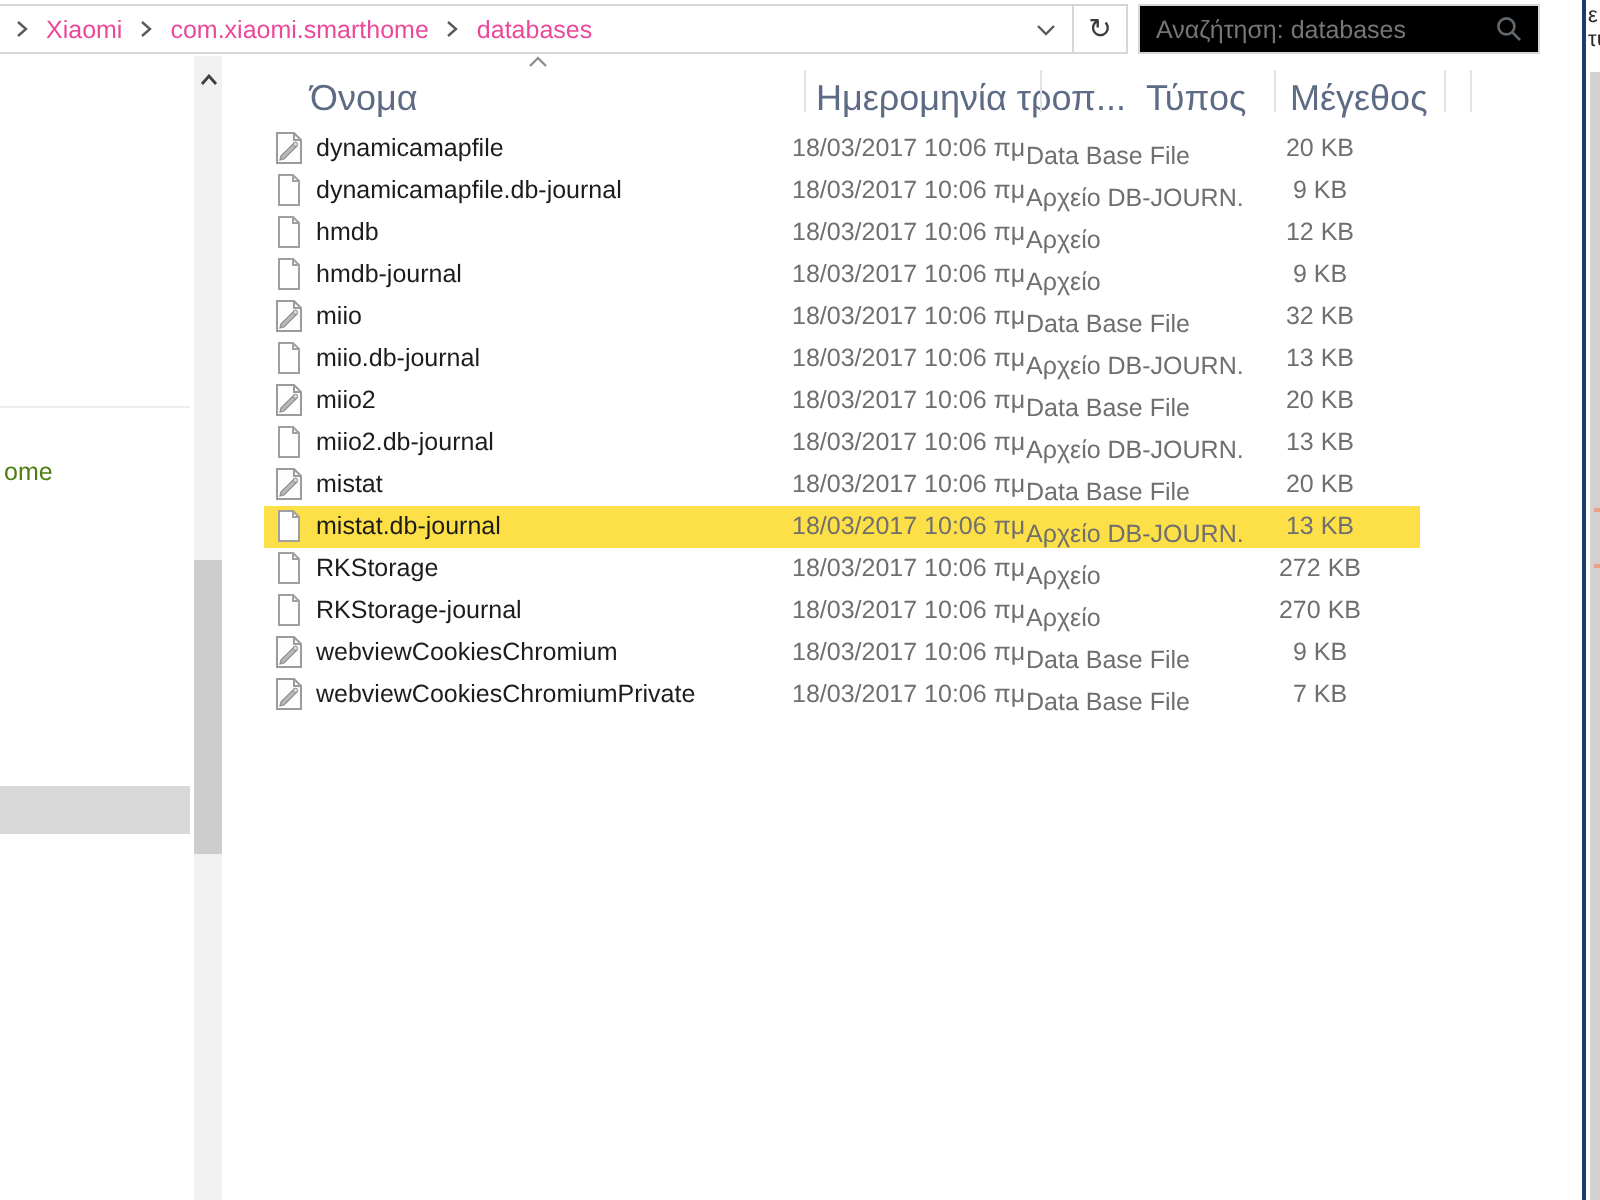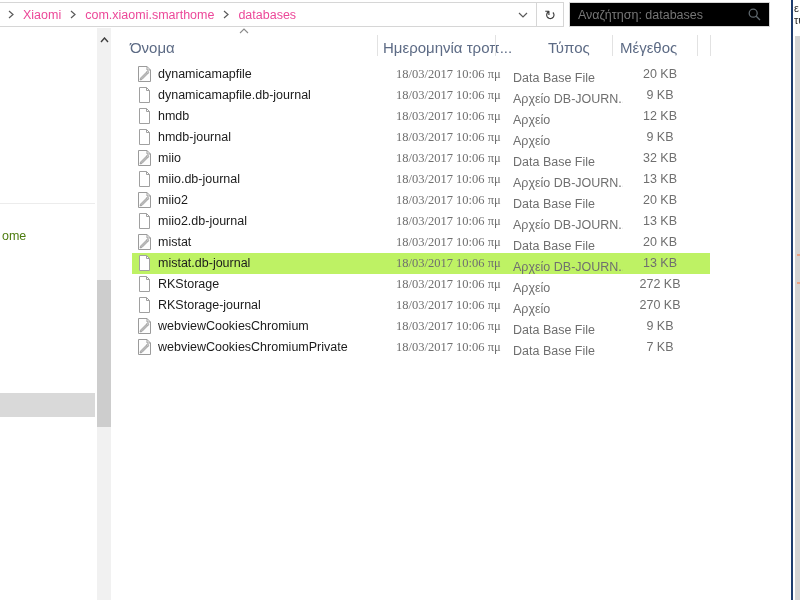--- a/index.html
+++ b/index.html
@@ -30,36 +30,36 @@
   
   .leftpane{position:absolute;left:0;top:30px;width:95px;height:570px;background:#fff;}
   .tree-sep{position:absolute;left:0;top:173px;width:95px;height:1px;background:#ececec;}
   .tree-frag{position:absolute;left:2px;top:199px;font-size:12.5px;color:#4d7c0f;white-space:nowrap;}
   .tree-selected{position:absolute;left:0;top:363px;width:95px;height:24px;background:#d9d9d9;}
   
   .vscroll{position:absolute;left:97px;top:28px;width:14px;height:572px;background:#f1f1f1;}
   .vscroll-up{position:absolute;left:0;top:4px;width:14px;height:16px;display:flex;align-items:center;justify-content:center;}
   .vscroll-thumb{position:absolute;left:0;top:252px;width:14px;height:147px;background:#cdcdcd;}
   
-  .listheader{position:absolute;left:105px;top:30px;width:640px;height:28px;font-size:15px;color:#5d6b85;}
+  .listheader{position:absolute;left:130px;top:30px;width:640px;height:28px;font-size:18px;color:#5d6b85;}
   .hcell{position:absolute;top:9px;white-space:nowrap;cursor:default;}
   .h-name{left:25px;}
   .h-date{left:278px;}
   .h-type{left:395px;margin-left:48px;}
   .h-size{left:515px;}
   .hdivider{position:absolute;top:5px;width:1px;height:21px;background:#e2e2e2;}
   .hd1{left:272px;} .hd2{left:390px;} .hd3{left:507px;} .hd4{left:592px;} .hd5{left:605px;}
   .sort-caret{position:absolute;left:134px;top:-2px;}
   
   .filelist{position:absolute;left:132px;top:64px;width:578px;}
   .frow{position:relative;height:21px;font-size:12.5px;cursor:default;}
-  .frow.selected{background:#bef264;}
+  .frow.selected{background:#fde047;}
   .ficon{position:absolute;left:5px;top:2px;width:15px;height:16px;}
   .fname{position:absolute;left:26px;top:0;line-height:21px;color:#1c1c1c;white-space:nowrap;}
-  .fdate{position:absolute;left:264px;top:0;line-height:21px;color:#6f6f6f;white-space:nowrap;font-family:Liberation Serif, serif;}
+  .fdate{position:absolute;left:264px;top:0;line-height:21px;color:#6f6f6f;white-space:nowrap;}
   .ftype{position:absolute;left:381px;top:4px;line-height:21px;color:#6f6f6f;white-space:nowrap;max-width:110px;overflow:hidden;}
   .fsize{position:absolute;left:483px;top:0;width:90px;line-height:21px;color:#6f6f6f;text-align:center;white-space:nowrap;}
   
   .rightfrag{position:absolute;left:791px;top:0;width:9px;height:600px;border-left:2px solid #1d3c6e;box-sizing:border-box;background:#fff;}
   .rf-text{position:absolute;left:1px;font-size:11px;color:#2a2a2a;line-height:11px;}
   .rf-t1{top:3px;} .rf-t2{top:15px;}
   .rf-gray{position:absolute;left:2px;top:36px;width:7px;height:564px;background:#d2d2d2;}
   .rf-line{position:absolute;left:2px;width:7px;height:2px;background:#eba183;}
   .rf-l1{top:218px;} .rf-l2{top:246px;}
   svg{display:block;}

